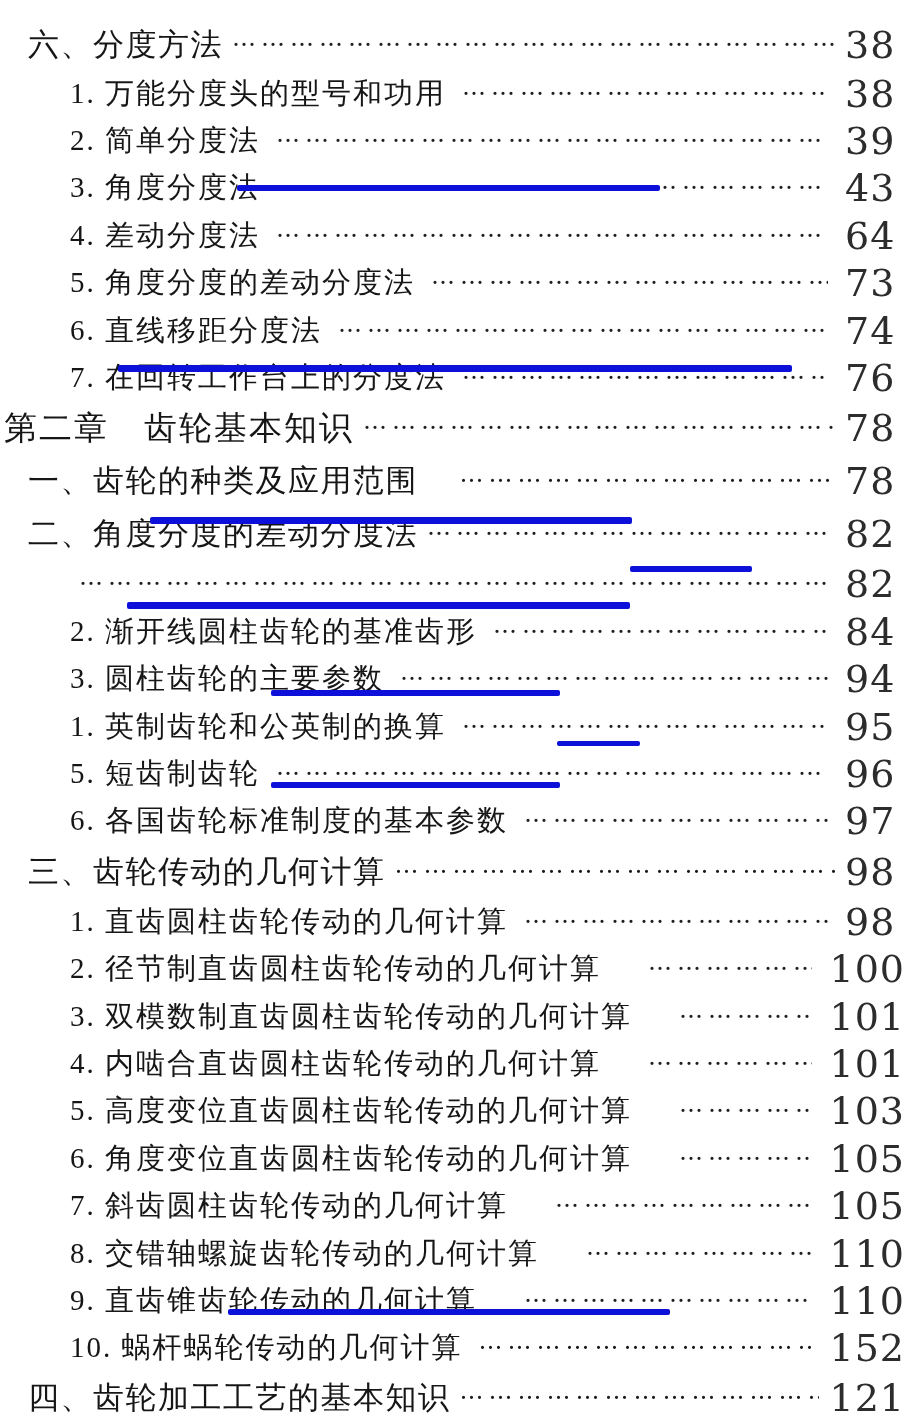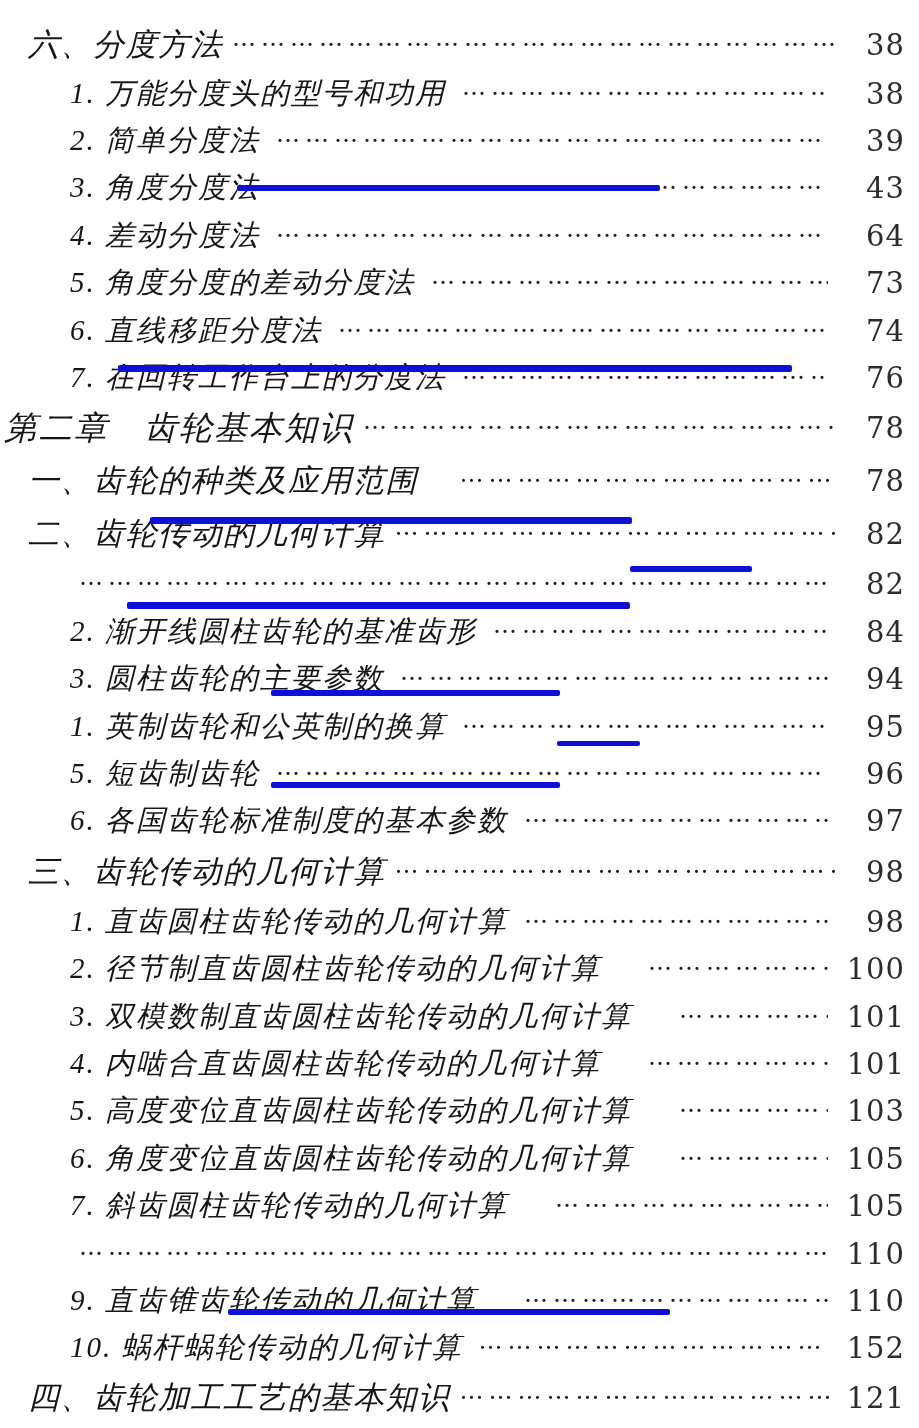--- a/index.html
+++ b/index.html
@@ -18,38 +18,38 @@
   .row{
     display:flex;
     align-items:center;
     box-sizing:border-box;
     padding-right:14px;
   }
   .row.item{height:47.4px;font-size:29px;letter-spacing:2px;padding-left:70px;gap:7px;}
   .row.section{height:53px;font-size:31px;letter-spacing:1.5px;padding-left:28px;}
   .row.chapter{height:53px;font-size:33px;letter-spacing:2px;padding-left:4px;}
   .toc-list .row:first-child{height:50px;}
-  .label{flex:0 0 auto;white-space:nowrap;font-style:italic;}
+  .label{flex:0 0 auto;white-space:nowrap;}
   .dots{
     flex:1 1 auto;
     overflow:hidden;
     white-space:nowrap;
     font-size:24px;
     letter-spacing:5px;
     margin:0 10px 0 9px;
     position:relative;
     top:-7px;
     color:#1c1c1c;
     font-family:"DejaVu Serif",serif;
   }
   .pagenum{
     flex:0 0 auto;
     min-width:60px;
-    text-align:right;
-    font-size:29px;
+    text-align:left;
+    font-size:38px;
     letter-spacing:1px;
     color:#2c2c2c;
     font-family:"DejaVu Serif","Liberation Serif",serif;
   }
   .pen{
     position:absolute;
     border-radius:2px;
   }
 </style>
 </head>
@@ -101,21 +101,21 @@
         <span class="label">第二章　齿轮基本知识</span>
         <span class="dots">…………………………………………………………………………………………………………</span>
         <span class="pagenum">78</span>
       </div>
       <div class="row section">
         <span class="label">一、齿轮的种类及应用范围　</span>
         <span class="dots">…………………………………………………………………………………………………………</span>
         <span class="pagenum">78</span>
       </div>
       <div class="row section">
-        <span class="label">二、齿轮传动的几何计算</span>
+        <span class="label">二、角度分度的差动分度法</span>
         <span class="dots">…………………………………………………………………………………………………………</span>
         <span class="pagenum">82</span>
       </div>
       <div class="row item">
         <span class="dots">…………………………………………………………………………………………………………</span>
         <span class="pagenum">82</span>
       </div>
       <div class="row item">
         <span class="label">2. 渐开线圆柱齿轮的基准齿形</span>
         <span class="dots">…………………………………………………………………………………………………………</span>
@@ -175,20 +175,21 @@
         <span class="label">6. 角度变位直齿圆柱齿轮传动的几何计算　</span>
         <span class="dots">…………………………………………………………………………………………………………</span>
         <span class="pagenum">105</span>
       </div>
       <div class="row item">
         <span class="label">7. 斜齿圆柱齿轮传动的几何计算　</span>
         <span class="dots">…………………………………………………………………………………………………………</span>
         <span class="pagenum">105</span>
       </div>
       <div class="row item">
+        <span class="label">8. 交错轴螺旋齿轮传动的几何计算　</span>
         <span class="dots">…………………………………………………………………………………………………………</span>
         <span class="pagenum">110</span>
       </div>
       <div class="row item">
         <span class="label">9. 直齿锥齿轮传动的几何计算　</span>
         <span class="dots">…………………………………………………………………………………………………………</span>
         <span class="pagenum">110</span>
       </div>
       <div class="row item">
         <span class="label">10. 蜗杆蜗轮传动的几何计算</span>

